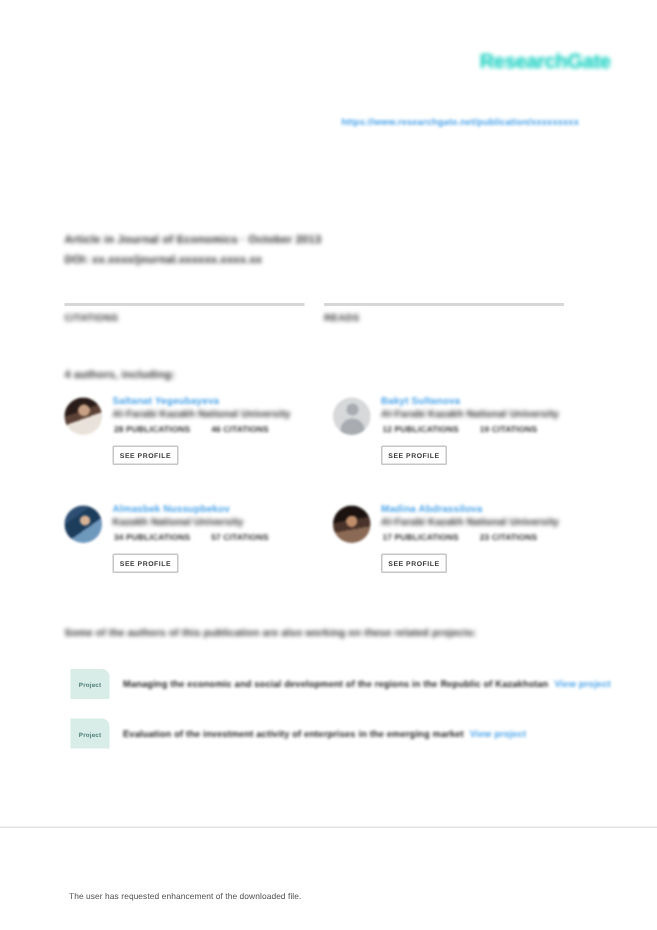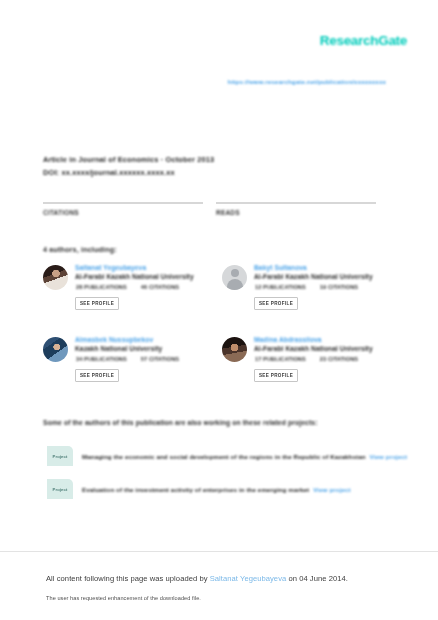--- a/index.html
+++ b/index.html
@@ -391,18 +391,15 @@
   </div>
 
   <div class="project-row r2">
     <div class="project-icon">Project</div>
     <div class="project-text">
       <span>Evaluation of the investment activity of enterprises in the emerging market</span><span class="project-link">View project</span>
     </div>
   </div>
 
   <div class="footer-divider"></div>
-  <div class="footer-main">
-    <span>All content following this page was uploaded by </span><span class="uploader">Saltanat Yegeubayeva</span><span> on 04 June 2014.</span>
-  </div>
   <div class="footer-sub">The user has requested enhancement of the downloaded file.</div>
 
 </div>
 
 </body></html>

